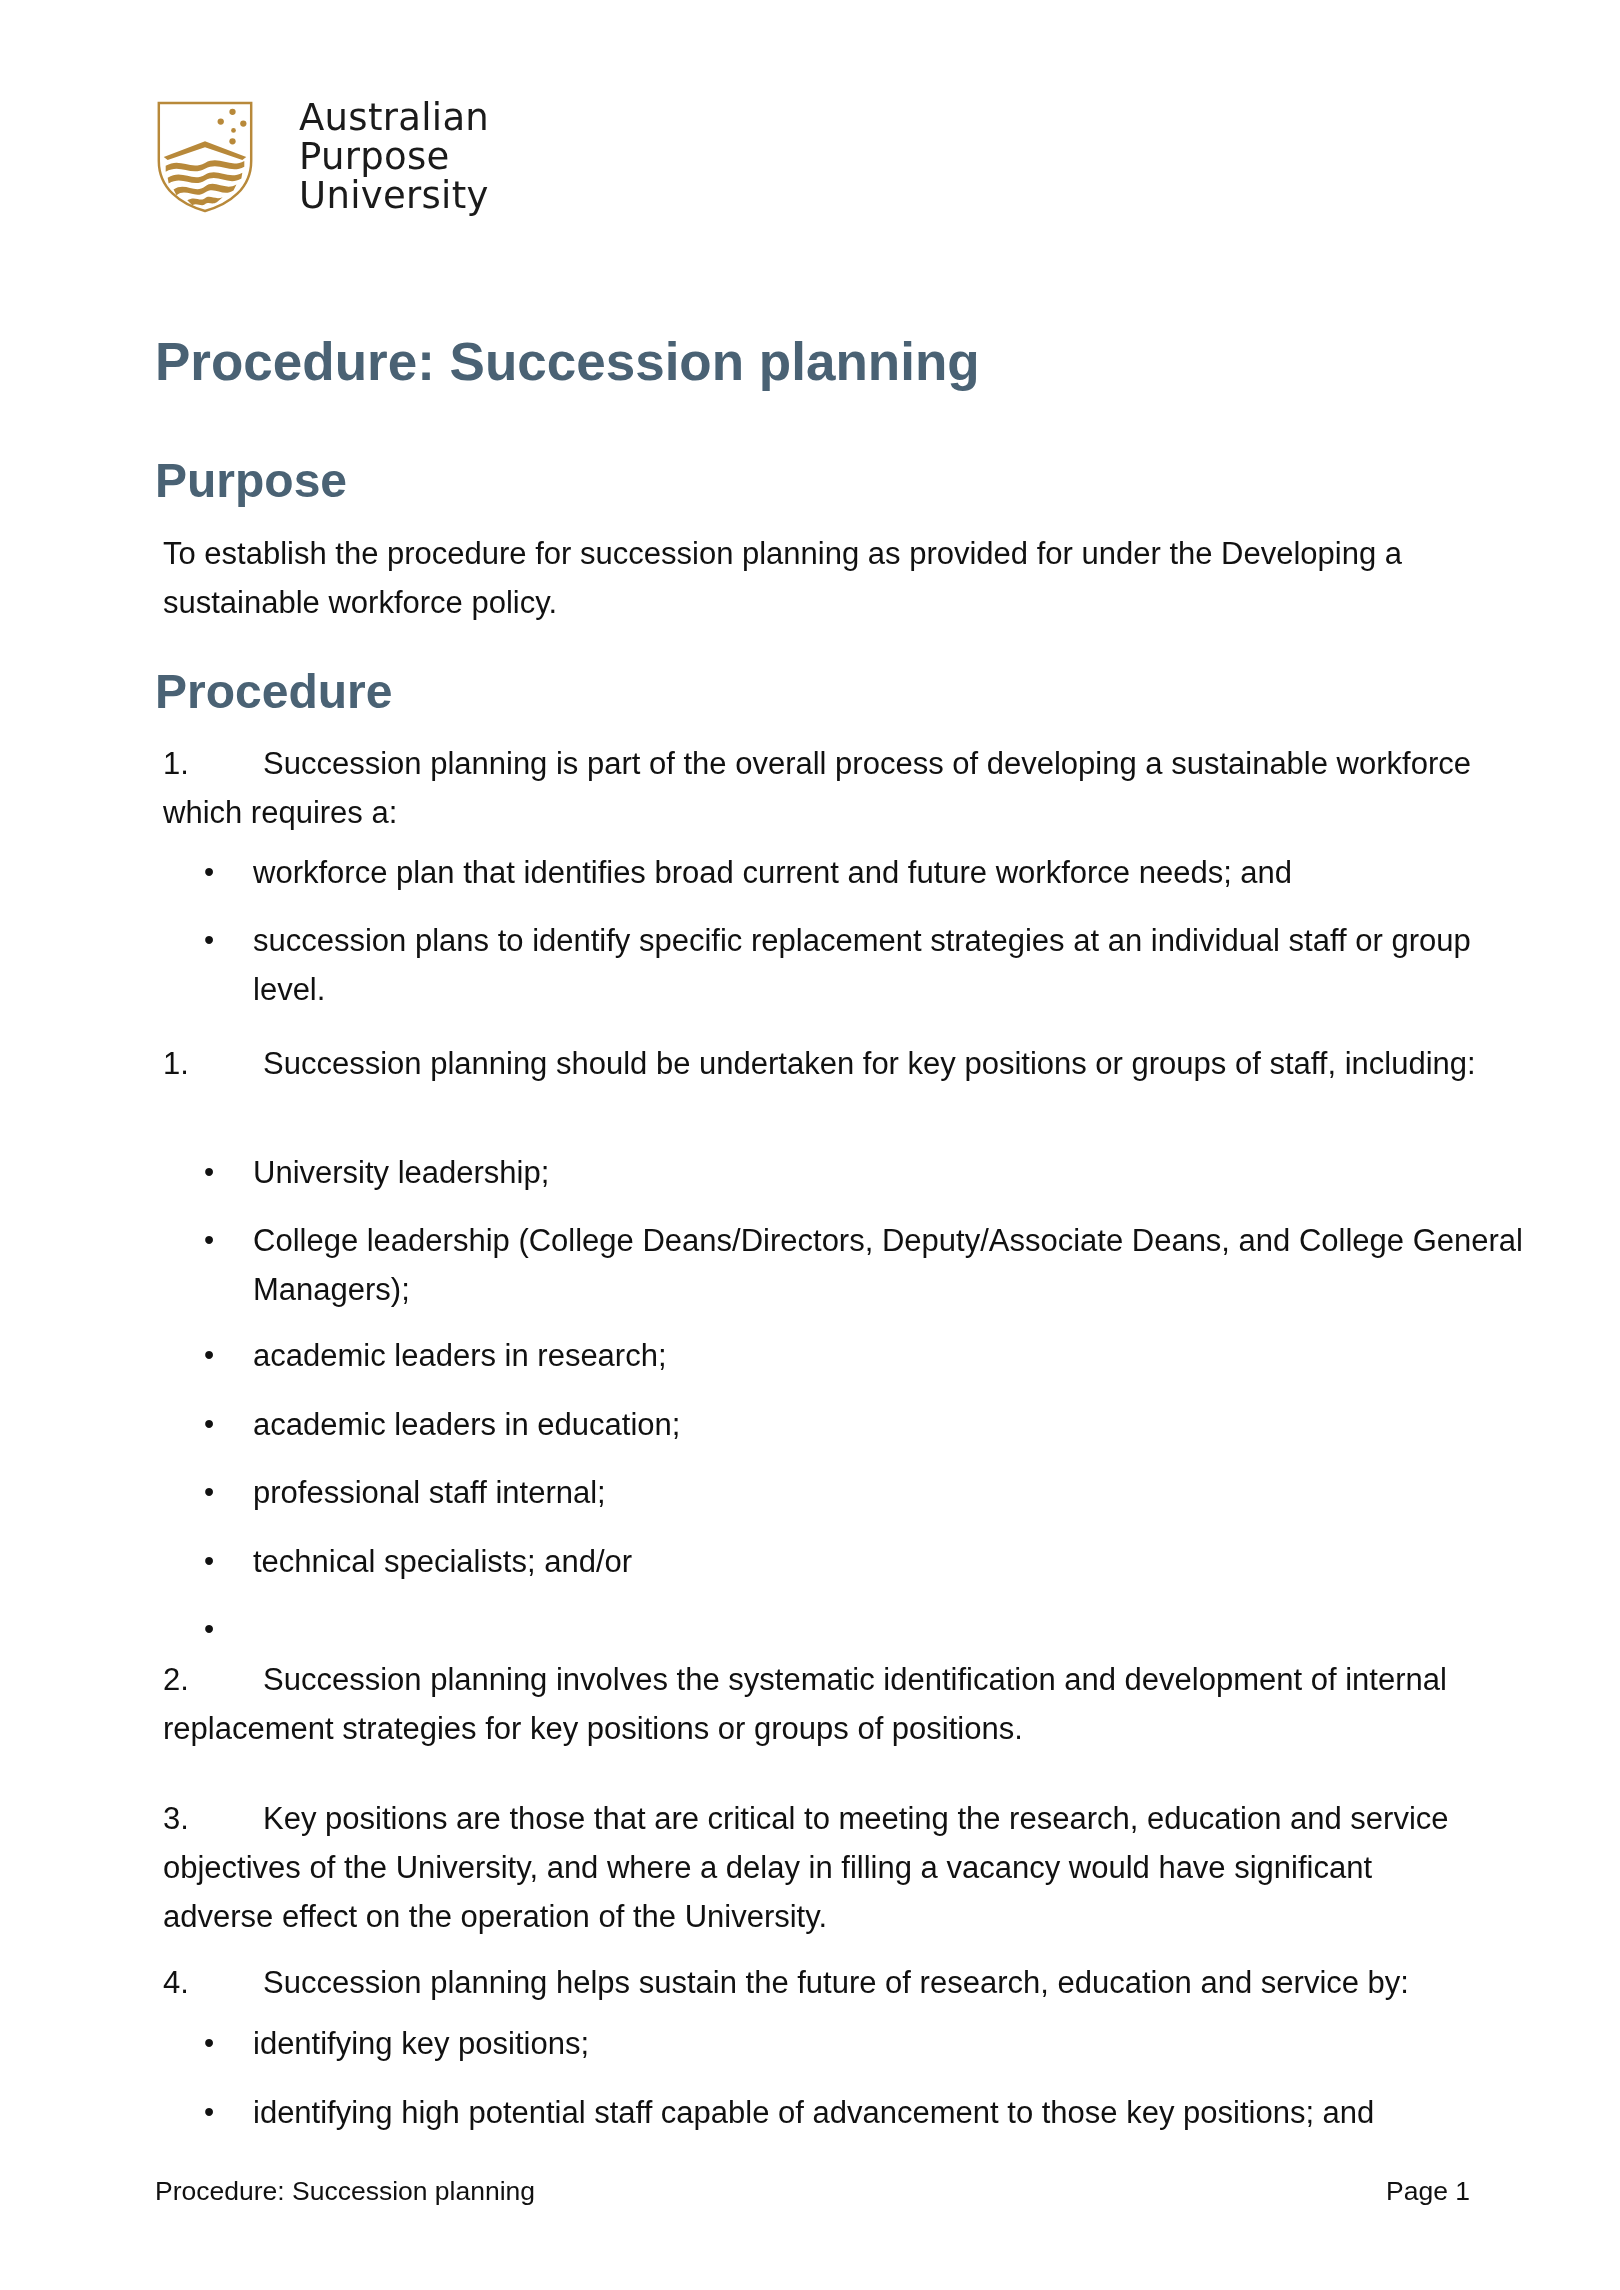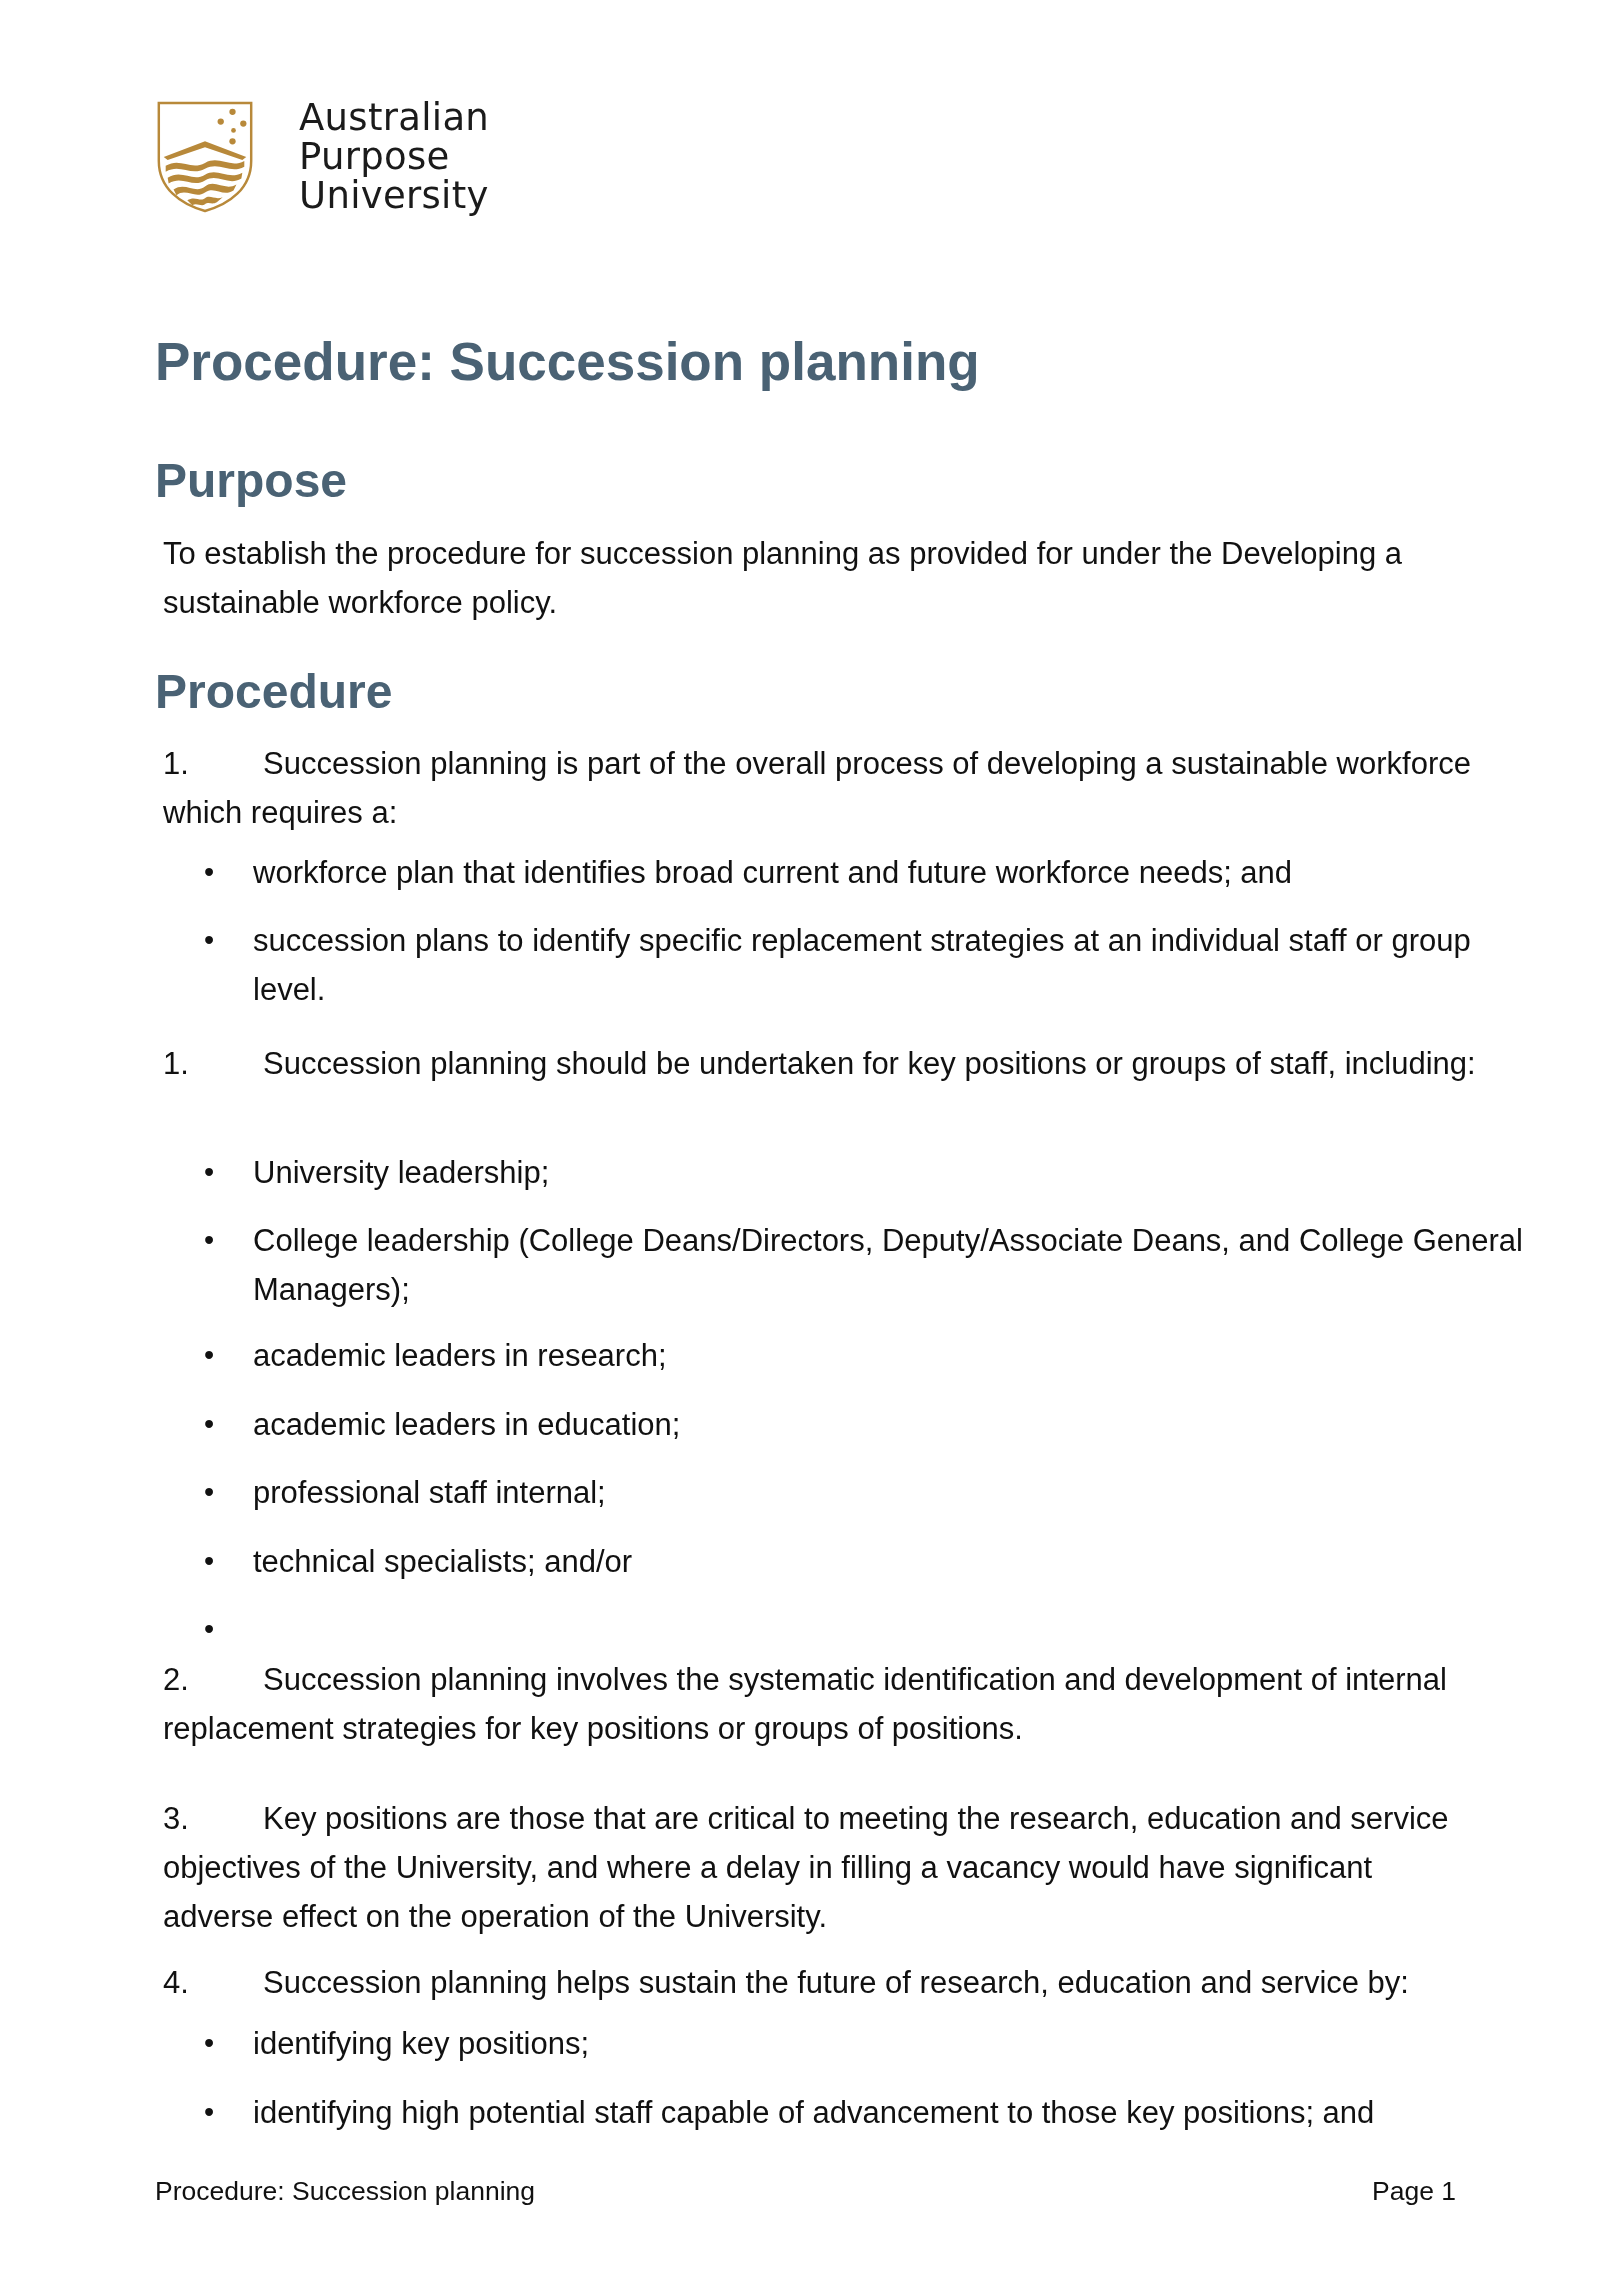--- a/index.html
+++ b/index.html
@@ -11,21 +11,21 @@
   .logo-text { position:absolute; left:144px; top:-2px; font-family:"DejaVu Sans", sans-serif;
                font-size:37px; line-height:39px; color:#1b1b1b; letter-spacing:0.3px; white-space:nowrap; }
   .title { position:absolute; left:155px; top:331px; font-size:53px; font-weight:bold; color:#4a6274; margin:0; white-space:nowrap; }
   .h2 { position:absolute; left:155px; font-size:48px; font-weight:bold; color:#4a6274; margin:0; white-space:nowrap; }
   .para { position:absolute; left:155px; width:1323px; font-size:31px; line-height:49px; margin:8px; }
   .num-para { position:absolute; left:155px; width:1323px; font-size:31px; line-height:49px; margin:8px; }
   .num-para .num { display:inline-block; width:100px; }
   .bullet { position:absolute; left:204px; width:1274px; font-size:31px; line-height:49px; margin:0; padding-left:49px; }
   .bullet .dot { position:absolute; left:0; top:0; width:49px; font-size:29px; }
   .footer-left { position:absolute; left:155px; top:2176px; font-size:26.5px; white-space:nowrap; }
-  .footer-right { position:absolute; right:164px; top:2176px; font-size:26.5px; white-space:nowrap;text-align:right; }
+  .footer-right { position:absolute; right:150px; top:2176px; font-size:26.5px; white-space:nowrap;text-align:right; }
 </style>
 </head>
 <body>
 
 <div class="page">
 
   <div class="logo">
     <svg class="shield" viewBox="0 0 100 116" xmlns="http://www.w3.org/2000/svg">
       <path d="M3 3 H97 V62 C97 90 75 106 50 113 C25 106 3 90 3 62 Z" fill="none" stroke="#b8893a" stroke-width="2.5"></path>
       <circle cx="78" cy="12" r="3.2" fill="#b8893a"></circle>

